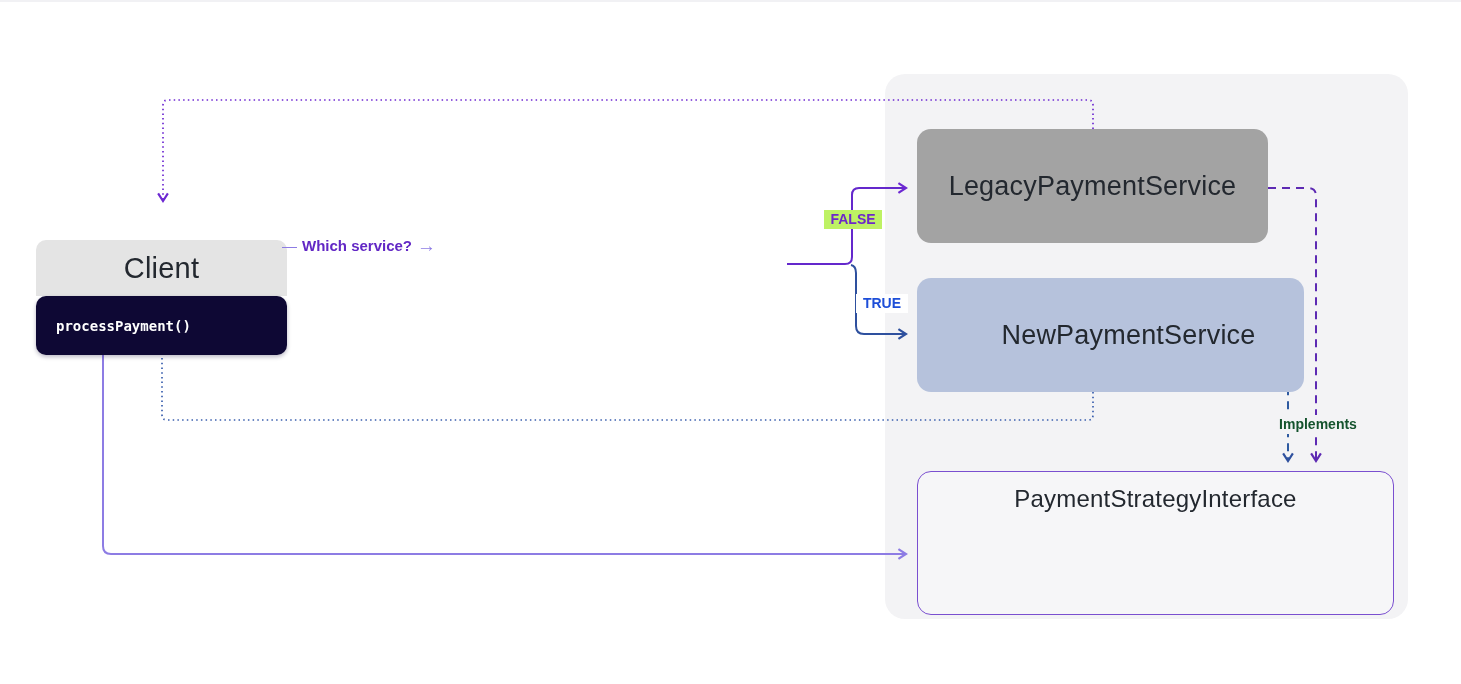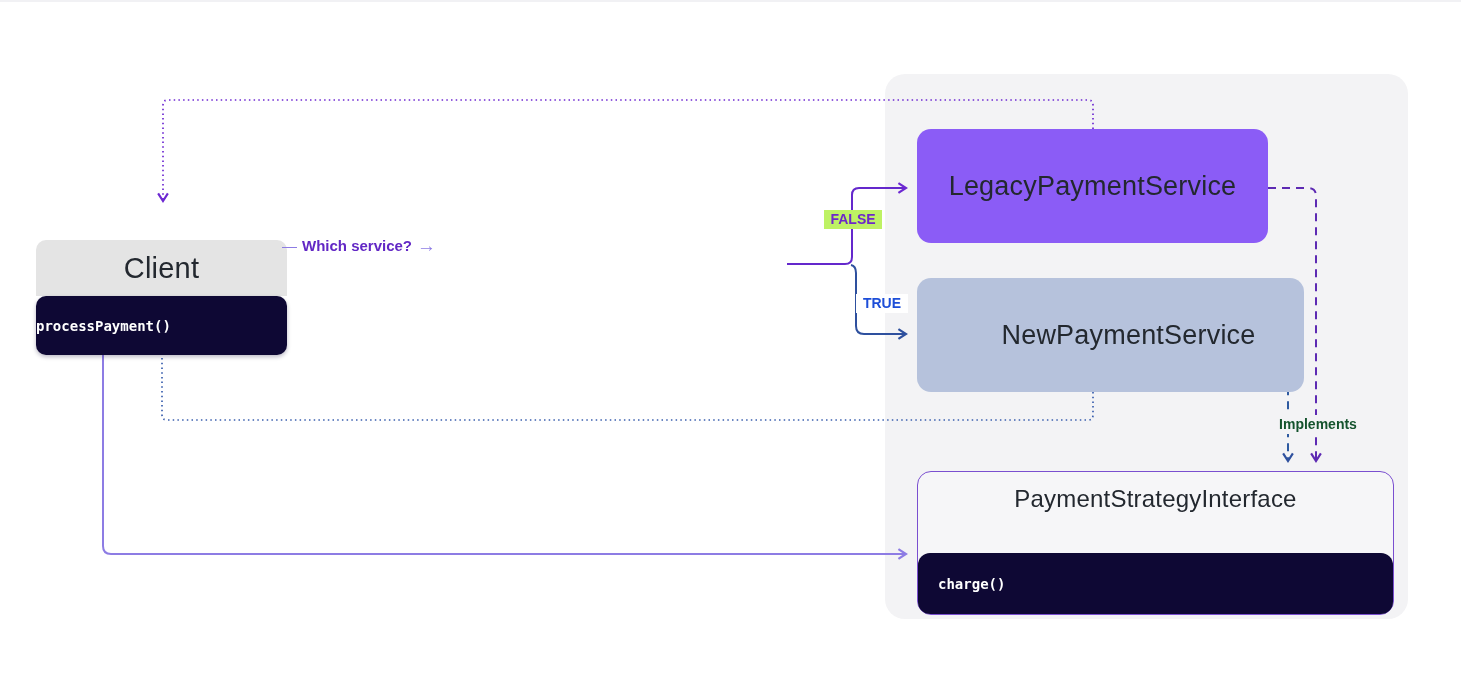--- a/index.html
+++ b/index.html
@@ -14,33 +14,33 @@
   }
   .wires{position:absolute;left:0;top:0;width:1461px;height:684px;}
   .node{position:absolute;margin-top:32px;}
   .node-header{
     background:#e4e4e4;border-radius:10px 10px 0 0;height:56px;
     display:flex;align-items:center;justify-content:center;
     color:#23282f;font-size:27px;letter-spacing:.2px;
   }
   .node-body{
     background:#0e0834;border-radius:10px;height:59px;
-    display:flex;align-items:center;box-sizing:border-box;
+    display:flex;align-items:center;padding-left:20px;box-sizing:border-box;
     box-shadow:0 2px 4px rgba(14,8,52,.28);
   }
   .code{
     font-family:"DejaVu Sans Mono","Liberation Mono",monospace;
     font-weight:700;font-size:14px;color:#ffffff;white-space:pre;
   }
   .svc{
     position:absolute;width:351px;height:114px;border-radius:14px;
     display:flex;align-items:center;justify-content:center;
     color:#23282f;font-size:27px;letter-spacing:.2px;
   }
-  .svc.legacy{background:#8b5cf6;}
+  .svc.legacy{background:#a3a3a3;}
   .svc.new{background:#b6c2dc;padding-left:36px;}
   .iface{
     position:absolute;left:917px;top:469px;width:477px;height:144px;
     border:1.5px solid #7a4fd0;border-radius:14px;background:#f6f6f8;
     box-sizing:border-box;
   }
   .iface-title{
     height:54px;display:flex;align-items:center;justify-content:center;
     color:#23282f;font-size:24px;letter-spacing:.2px;
   }
@@ -112,23 +112,20 @@
     </div>
   </div>
 
 
   <div class="svc legacy" style="left:917px;top:127px;">LegacyPaymentService</div>
 
   <div class="svc new" style="left:917px;top:276px;">NewPaymentService</div>
 
   <div class="iface">
     <div class="iface-title">PaymentStrategyInterface</div>
-    <div class="iface-body">
-      <span class="code">charge()</span>
-    </div>
   </div>
 
   <div class="lbl-which">
     <span class="lite">—</span>
     <span>Which service?</span>
     <span class="lite arrow-glyph">→</span>
   </div>
 
   <div class="edge-label lbl-false">FALSE</div>
 

